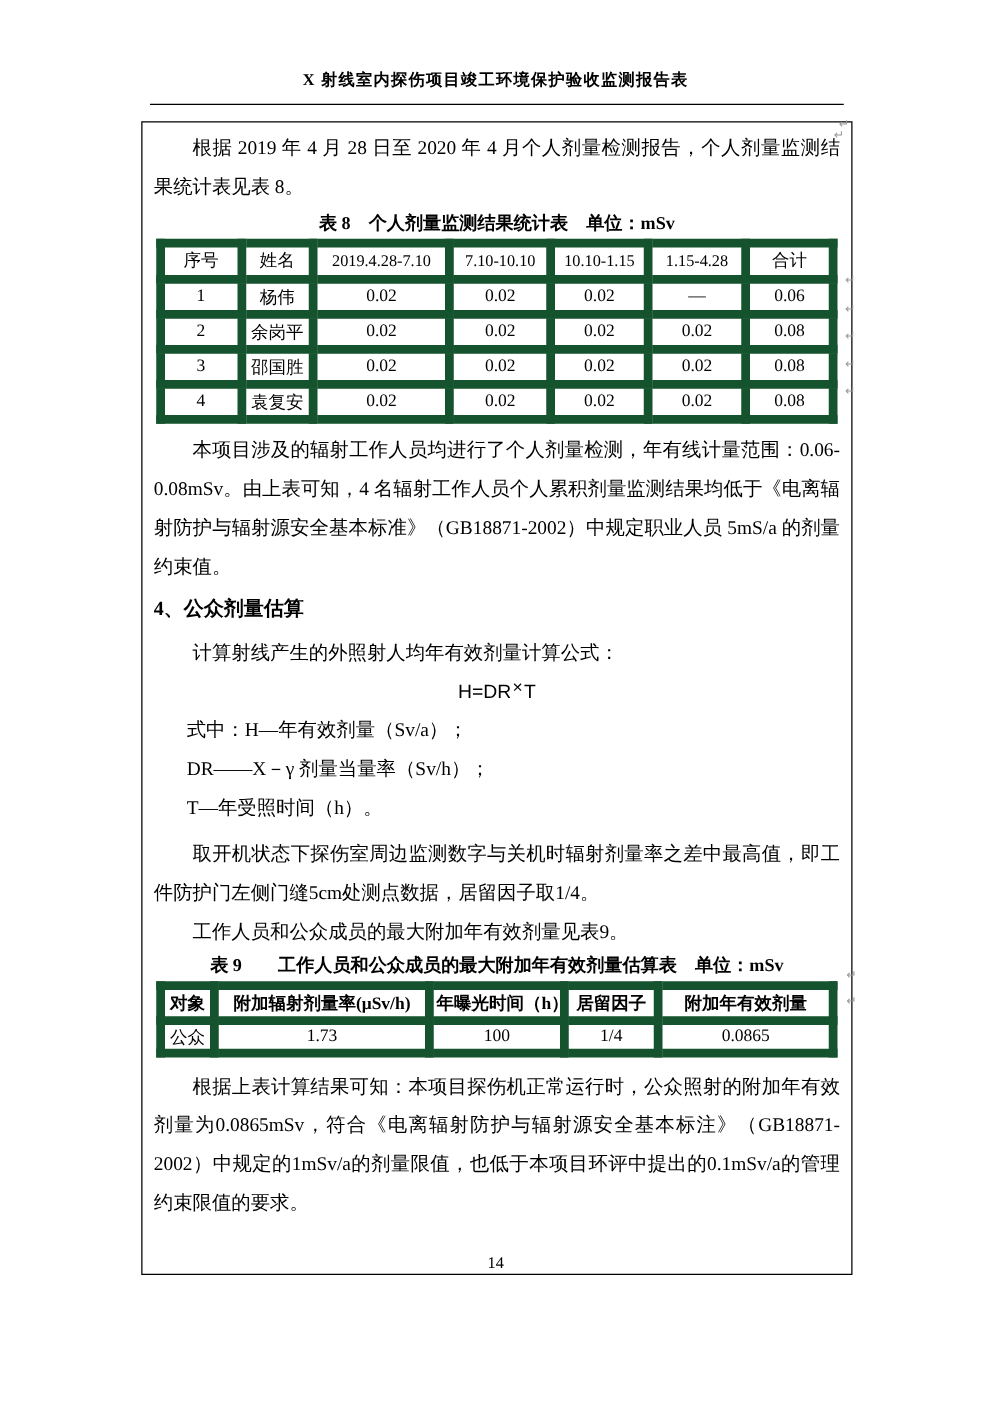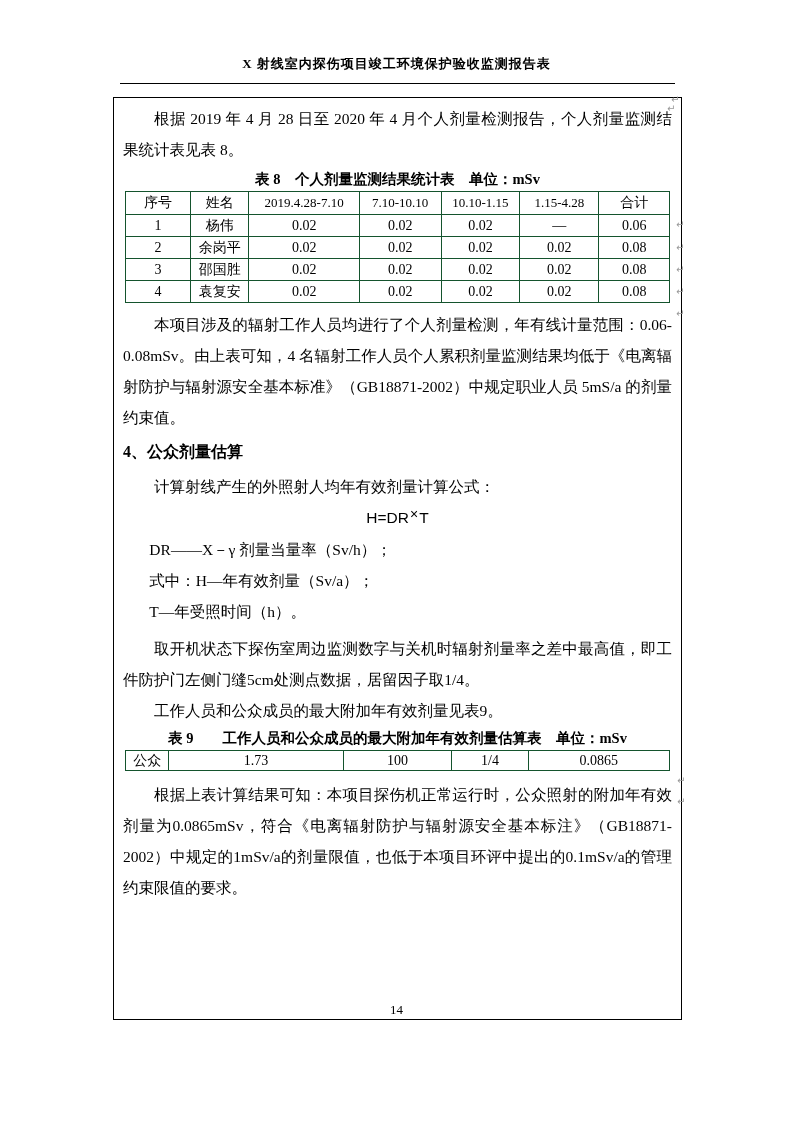--- a/index.html
+++ b/index.html
@@ -51,21 +51,21 @@
   }
   .tbl-caption{
     font-size:14.5px;font-weight:bold;text-align:center;
     line-height:20px;margin:4px 0 0 0;white-space:pre;
   }
   table.data-tbl{
     border-collapse:collapse;width:99.3%;margin:2px auto 0 auto;
     table-layout:fixed;
   }
   table.data-tbl th,table.data-tbl td{
-    border:1px solid #14532d;text-align:center;vertical-align:middle;
+    border:7px solid #14532d;text-align:center;vertical-align:middle;
     font-size:14px;padding:0 2px;overflow:hidden;white-space:nowrap;
   }
   table.data-tbl{border:1.5px solid #000;}
   #table8 th{font-weight:normal;height:22px;}
   #table8 td{height:21px;}
   #table8 th.date-col{font-size:13px;}
   #table9 th{font-weight:bold;height:21px;}
   #table9 td{height:19px;}
   .page-number{
     position:absolute;top:1002px;left:0;width:100%;
@@ -151,39 +151,46 @@
       </table>
 
     <p class="body-p indent mt6">本项目涉及的辐射工作人员均进行了个人剂量检测，年有线计量范围：0.06-0.08mSv。由上表可知，4 名辐射工作人员个人累积剂量监测结果均低于《电离辐射防护与辐射源安全基本标准》（GB18871-2002）中规定职业人员 5mS/a 的剂量约束值。</p>
 
     <h3 class="sec-heading mt8">4、公众剂量估算</h3>
 
     <p class="body-p indent mt8">计算射线产生的外照射人均年有效剂量计算公式：</p>
 
     <p class="formula-line"><span>H=DR</span><span class="times">×</span><span>T</span></p>
 
+    <p class="note-line">式中：H—年有效剂量（Sv/a）；</p>
     <p class="note-line">DR——X－γ 剂量当量率（Sv/h）；</p>
-    <p class="note-line">式中：H—年有效剂量（Sv/a）；</p>
     <p class="note-line">T—年受照时间（h）。</p>
 
     <p class="body-p indent mt6">取开机状态下探伤室周边监测数字与关机时辐射剂量率之差中最高值，即工件防护门左侧门缝5cm处测点数据，居留因子取1/4。</p>
 
     <p class="body-p indent">工作人员和公众成员的最大附加年有效剂量见表9。</p>
 
     <p class="tbl-caption" style="margin-top:2px;">表 9　　工作人员和公众成员的最大附加年有效剂量估算表　单位：mSv</p>
 
     <table class="data-tbl" id="table9">
       <colgroup>
         <col style="width:8%">
           <col style="width:32%">
           <col style="width:20%">
         <col style="width:14%">
           <col style="width:26%">
       </colgroup>
       <tbody>
+          <tr>
+        <th>对象</th>
+        <th>附加辐射剂量率(μSv/h)</th>
+        <th>年曝光时间（h）</th>
+        <th>居留因子</th>
+        <th>附加年有效剂量</th>
+      </tr>
       <tr>
         <td>公众</td>
         <td>1.73</td>
         <td>100</td>
         <td>1/4</td>
         <td>0.0865</td>
       </tr>
     </tbody>
       </table>
 

